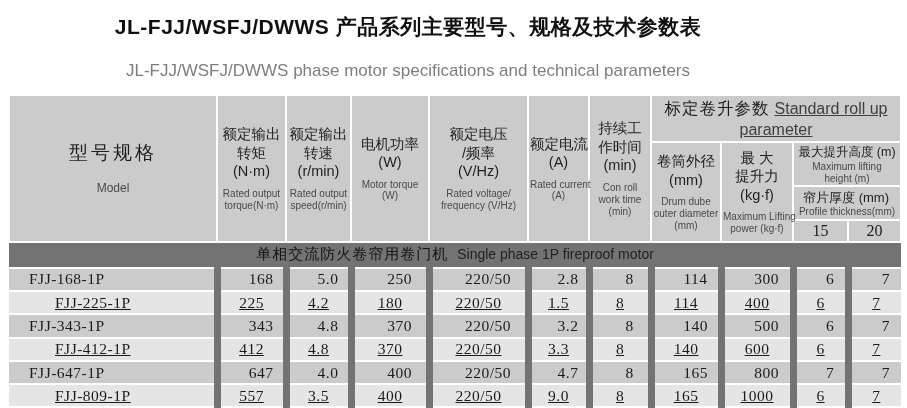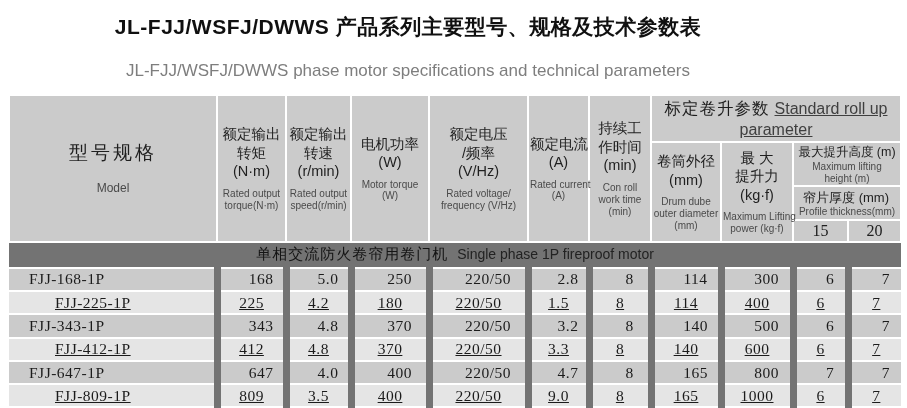--- a/index.html
+++ b/index.html
@@ -290,21 +290,21 @@
           <td>220/50</td>
           <td>4.7</td>
           <td>8</td>
           <td>165</td>
           <td>800</td>
           <td>7</td>
           <td>7</td>
         </tr>
         <tr class="data plain">
           <td class="model">FJJ-809-1P</td>
-          <td>809</td>
+          <td>557</td>
           <td>3.5</td>
           <td>400</td>
           <td>220/50</td>
           <td>9.0</td>
           <td>8</td>
           <td>165</td>
           <td>1000</td>
           <td>6</td>
           <td>7</td>
         </tr>

